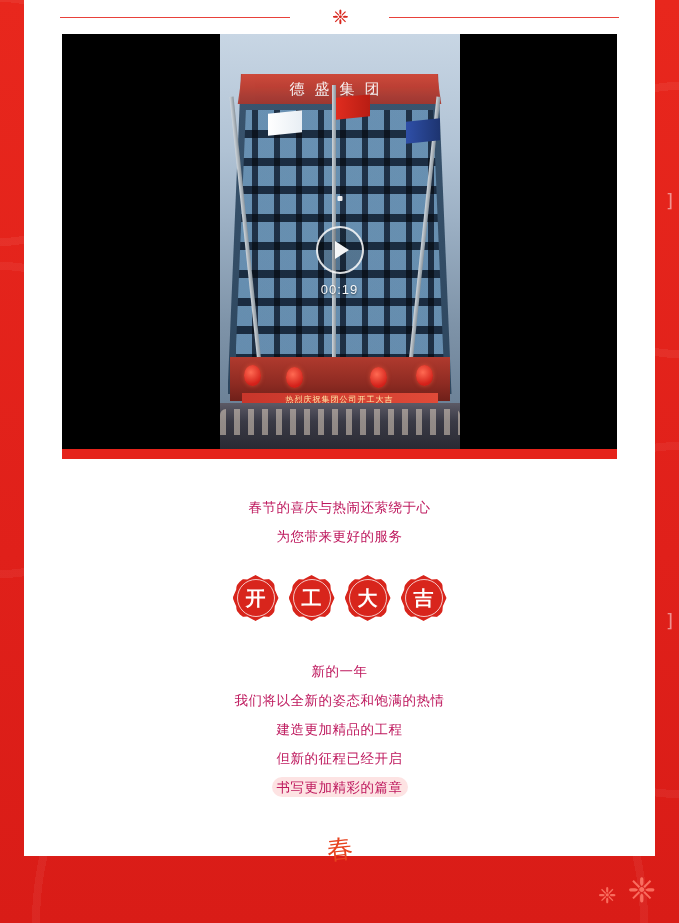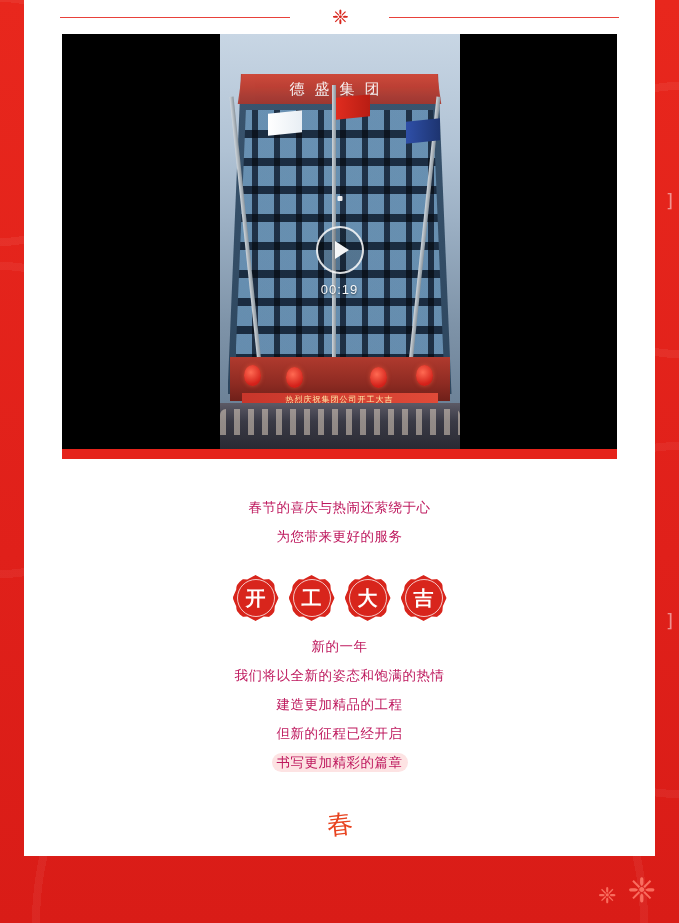--- a/index.html
+++ b/index.html
@@ -231,26 +231,25 @@
   
   .text-block {
     text-align: center;
     color: #be185d;
     font-size: 13.5px;
     line-height: 29px;
     font-family: "DejaVu Sans", sans-serif;
     letter-spacing: .5px;
   }
   .block-a { margin-top: 34px; }
-  .block-b { margin-top: 11px; }
+  .block-b { margin-top: 36px; }
   .hl {
     background: #fde3e3;
     padding: 2px 5px;
     border-radius: 10px;
-    font-family: Liberation Serif, serif;
   }
 
   
   .medallions {
     margin-top: 24px;
     display: flex;
     justify-content: center;
     gap: 10px;
   }
   .medal {

